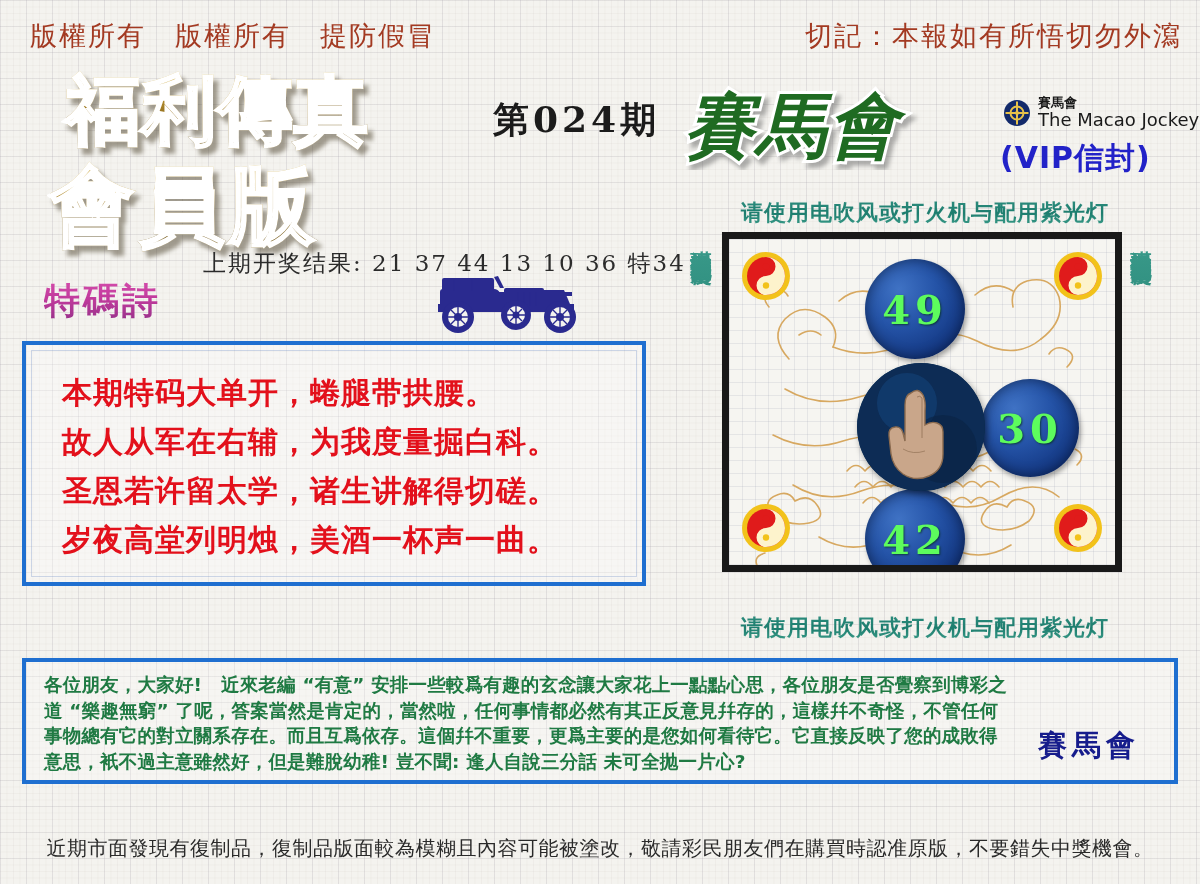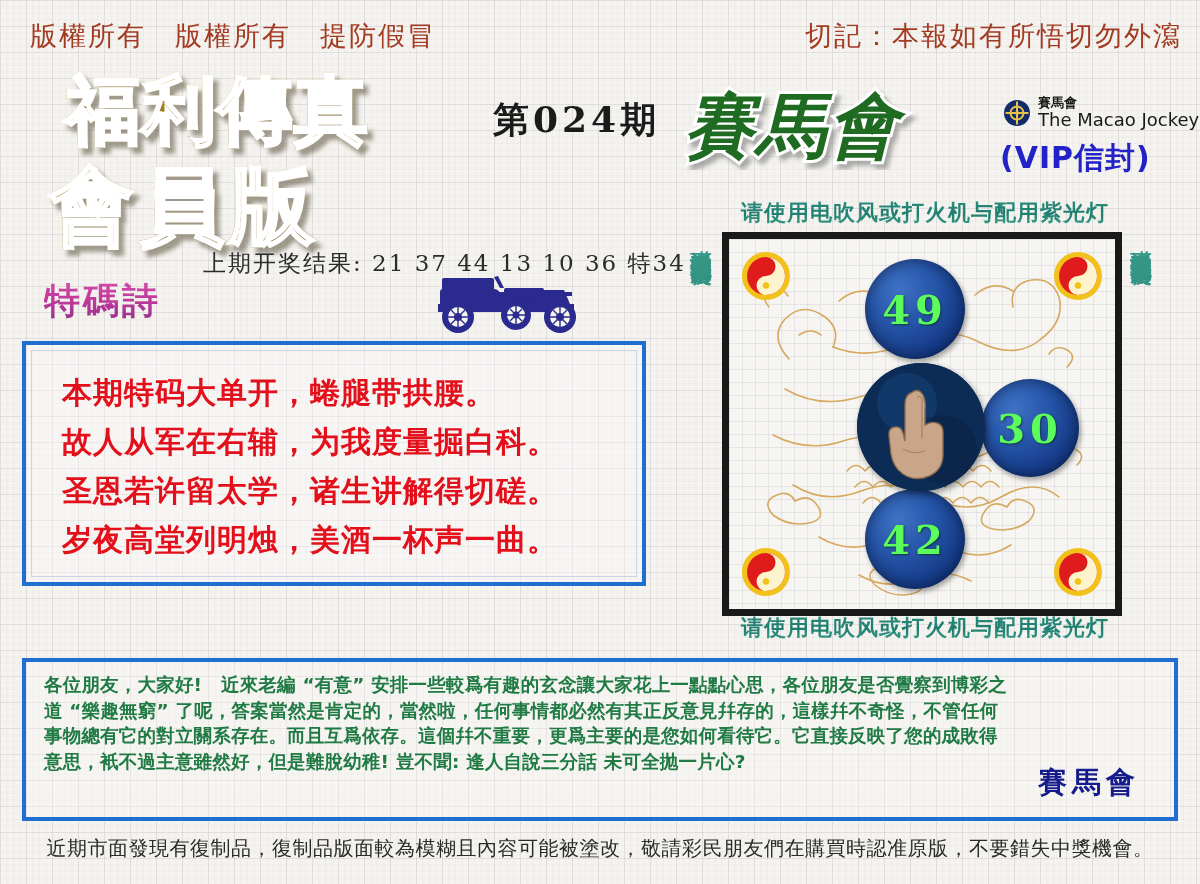--- a/index.html
+++ b/index.html
@@ -104,21 +104,21 @@
     position:absolute;top:234px;width:26px;height:382px;
     writing-mode:vertical-rl;text-orientation:upright;
     font-size:21px;font-weight:bold;letter-spacing:1px;line-height:26px;
     background:linear-gradient(180deg,#3b9b8b 0%,#1d7d6e 45%,#55ab98 100%);
     -webkit-background-clip:text;background-clip:text;color:transparent;
   }
   #vert-left{left:688px;}
   #vert-right{left:1128px;}
 
   .pic-frame{
-    position:absolute;left:722px;top:232px;width:400px;height:384px;
+    position:absolute;left:722px;top:232px;width:400px;height:340px;
     border:7px solid #191919;box-sizing:border-box;overflow:hidden;
     background:#f6f5f1;
   }
   .pic-inner{position:absolute;inset:0;overflow:hidden;
     background-image:
       linear-gradient(rgba(160,165,180,.20) 1px, transparent 1px),
       linear-gradient(90deg, rgba(160,165,180,.20) 1px, transparent 1px);
     background-size:13px 13px,13px 13px;
   }
   .yy{position:absolute;width:50px;height:50px;}
@@ -135,21 +135,21 @@
     text-shadow:1px 1px 2px rgba(0,40,0,.6);
   }
   .ball-center{
     position:absolute;border-radius:50%;overflow:hidden;
     background:radial-gradient(circle at 40% 35%, #2a6fa8 0%, #164a7d 45%, #07203f 100%);
     box-shadow:inset 0 0 16px rgba(0,0,0,.55), 2px 3px 6px rgba(0,0,0,.4);
   }
 
   
   .msg-box{
-    position:absolute;left:22px;top:658px;width:1156px;height:163px;
+    position:absolute;left:22px;top:658px;width:1156px;height:126px;
     border:4px solid #1f6fd0;box-sizing:border-box;background:rgba(255,255,255,.22);padding-left:36px;
   }
   .msg-inner{position:absolute;inset:4px;padding:6px 14px 0 14px;box-sizing:border-box;}
   .msg-line{
     font-size:18.5px;color:#1f7a43;font-weight:bold;letter-spacing:.2px;
     line-height:25.5px;white-space:nowrap;
   }
   .msg-sign{
     position:absolute;right:34px;bottom:14px;
     font-family:"DejaVu Serif","Liberation Serif",serif;

